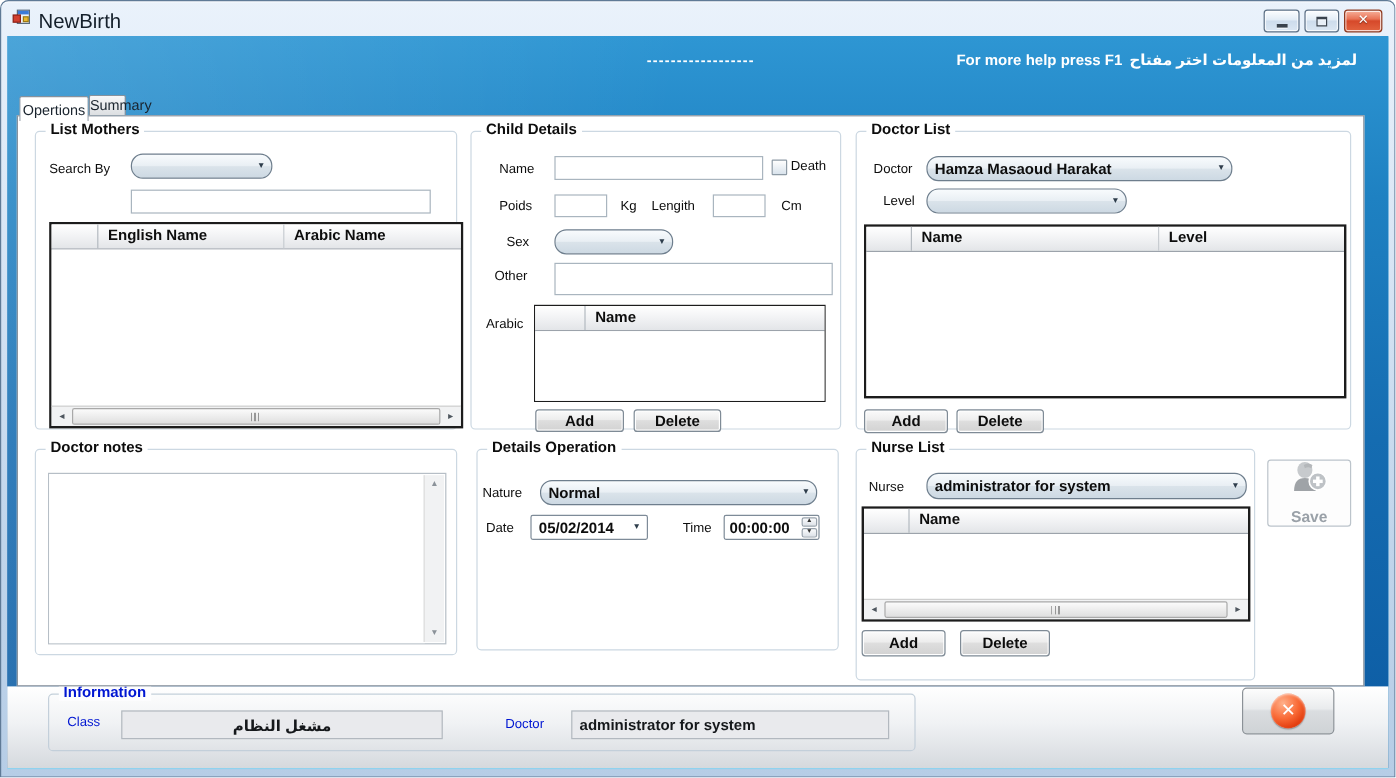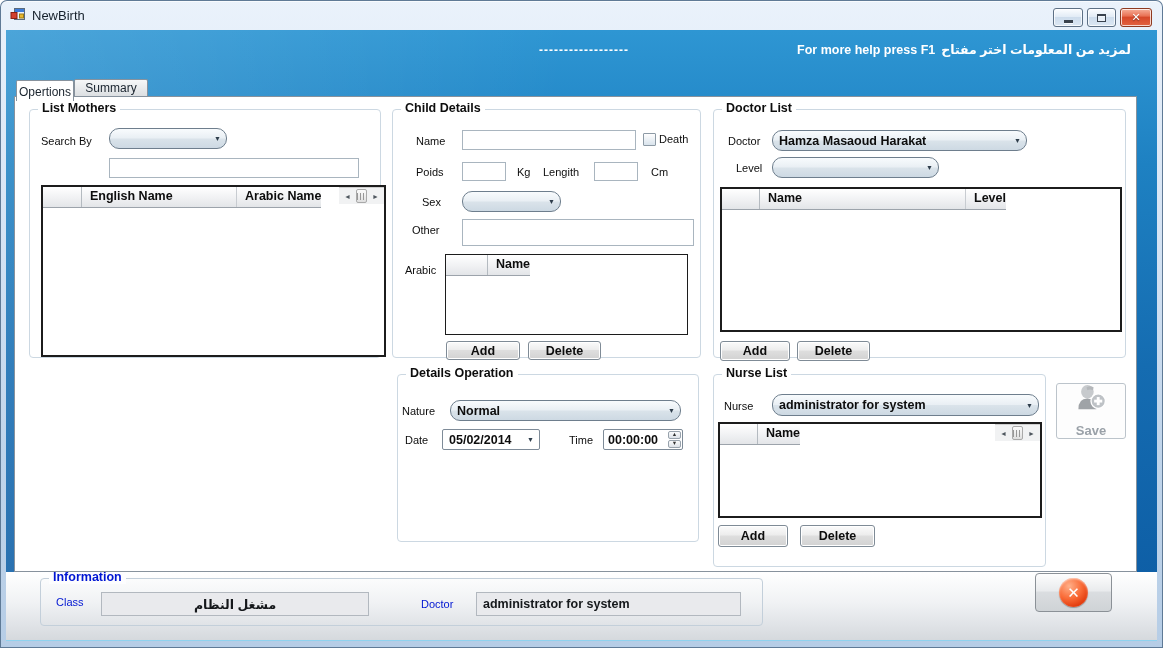--- a/index.html
+++ b/index.html
@@ -6,21 +6,21 @@
   body { background:#fff; font-family:"Liberation Sans","DejaVu Sans",sans-serif; }
 
   .window { position:relative; width:1163px; height:648px; overflow:hidden;
     border-radius:7px 7px 0 0;
     background:linear-gradient(180deg,#eaf2fb 0%,#d6e4f4 35%,#c0d5eb 70%,#b6cde6 100%);
     box-shadow: inset 0 0 0 1px #5f7a96, inset 0 2px 0 rgba(255,255,255,.65); }
 
   
   .titlebar { position:absolute; top:0; left:0; right:0; height:30px; }
   .app-icon { position:absolute; left:10px; top:7px; width:16px; height:16px; }
-  .title-text { position:absolute; left:32px; top:8px; font-size:13px; color:#15202b; }
+  .title-text { position:absolute; left:32px; top:8px; font-size:17px; color:#15202b; }
   .win-btn { position:absolute; top:8px; height:19px; border:1px solid #5d7085; border-radius:3px;
     background:linear-gradient(180deg,#fbfdff 0%,#e2ecf6 45%,#cddcec 50%,#dbe7f3 100%);
     box-shadow: inset 0 0 0 1px rgba(255,255,255,.75); display:flex; align-items:center; justify-content:center; }
   .win-btn.min { left:1053px; width:30px; }
   .win-btn.max { left:1087px; width:29px; }
   .win-btn.close { left:1120px; width:32px;
     background:linear-gradient(180deg,#f6b09a 0%,#e97356 40%,#d6492a 50%,#e2633f 100%);
     border-color:#8e3a20; }
   .glyph-min { width:9px; height:3px; background:#39424d; margin-top:8px; box-shadow:0 1px 0 rgba(255,255,255,.7); }
   .glyph-max { width:9px; height:8px; border:1px solid #39424d; border-top-width:2px; background:rgba(255,255,255,.5); }
@@ -34,21 +34,21 @@
     box-shadow: 0 1px 0 #8fd2ee; }
 
   .banner-sep { position:absolute; left:533px; top:13px; color:#fff; font-weight:bold; font-size:12px; letter-spacing:1px; }
   .banner-help { position:absolute; right:26px; top:12px; color:#fff; font-weight:bold; font-size:12.5px; }
   .banner-help .ar { margin-left:6px; }
 
   
   .tab { position:absolute; text-align:center; font-size:12px; color:#1a242e;
     border:1px solid #87929d; border-bottom:none; border-radius:2px 2px 0 0; }
   .tab.active { left:10px; top:50px; width:58px; height:21px; background:#fff; z-index:3; padding-top:4px; }
-  .tab.inactive { left:68px; top:49px; width:74px; height:17px; z-index:1; padding-top:1px;
+  .tab.inactive { left:68px; top:49px; width:31px; height:17px; z-index:1; padding-top:1px;
     background:linear-gradient(180deg,#f6f7f8,#dcdfe2); }
 
   .tabpage { position:absolute; left:8px; top:66px; width:1123px; height:476px;
     background:#fff; border:1px solid #87929d; z-index:2; }
 
   
   .lbl { position:absolute; font-size:11px; font-weight:normal; color:#0d0d0d; white-space:nowrap; }
   .gb { position:absolute; border:1px solid #ccd8e2; border-radius:4px; }
   .gb-title { position:absolute; top:-9px; left:8px; background:#fff; padding:0 4px;
     font-size:12.5px; font-weight:bold; color:#0d0d0d; white-space:nowrap; }
@@ -70,21 +70,21 @@
 
   .btn { position:absolute; border:1px solid #7f8b96; border-radius:3px;
     background:linear-gradient(180deg,#fbfbfb 0%,#ededed 45%,#dedede 50%,#d2d2d2 100%);
     box-shadow: inset 0 0 0 1px #fff;
     font-weight:bold; font-size:12.5px; color:#0d0d0d; display:flex; align-items:center; justify-content:center; }
 
   .checkbox { position:absolute; width:13px; height:13px; border:1px solid #8d9aa5;
     background:linear-gradient(180deg,#fefefe,#d9e3ec); border-radius:1px; }
 
   
-  .dgv { position:absolute; border:2px solid #1c1c1c; background:#fff; display:flex; flex-direction:row; }
+  .dgv { position:absolute; border:2px solid #1c1c1c; background:#fff; display:flex; flex-direction:column; }
   .dgv-head { display:flex; height:21px; flex:none;
     background:linear-gradient(180deg,#ffffff 0%,#f0f1f3 55%,#e3e5e8 100%);
     border-bottom:1px solid #9ca3ab; }
   .dgv-rowhdr { flex:none; border-right:1px solid #b4bac0; }
   .dgv-col { font-weight:bold; font-size:12.5px; color:#0d0d0d; padding:2px 0 0 8px;
     border-right:1px solid #c8ccd1; overflow:hidden; white-space:nowrap; }
   .dgv-col:last-child { border-right:none; }
   .dgv-body { flex:1; background:#fff; }
 
   .hscroll { height:17px; flex:none; border-top:1px solid #cfcfcf; background:#f1f2f3; display:flex; }
@@ -230,20 +230,30 @@
             <div class="dgv-rowhdr" style="width:38px;"></div>
             <div class="dgv-col" style="width:206px;">Name</div>
             <div class="dgv-col" style="flex:1;">Level</div>
           </div>
           <div class="dgv-body"></div>
         </div>
         <div class="btn" style="left:6px;top:231px;width:70px;height:20px;">Add</div>
         <div class="btn" style="left:83px;top:231px;width:73px;height:20px;">Delete</div>
       </div>
 
+      <div class="gb" style="left:14px;top:277px;width:352px;height:172px;">
+        <span class="gb-title">Doctor notes</span>
+        <div style="position:absolute;left:10px;top:19px;width:332px;height:143px;border:1px solid #b6bec6;background:#fff;">
+          <textarea class="tb" style="position: absolute; left: 0px; top: 0px; width: 313px; height: 141px; border: none;"></textarea>
+          <div class="vscroll">
+            <span class="vs-btn">▲</span>
+            <span class="vs-btn">▼</span>
+          </div>
+        </div>
+      </div>
 
       <div class="gb" style="left:382px;top:277px;width:302px;height:168px;">
         <span class="gb-title">Details Operation</span>
         <span class="lbl" style="left:4px;top:30px;">Nature</span>
         <div class="combo" style="left:52px;top:25px;width:231px;">
           <span>Normal</span>
           <span class="combo-arrow">▼</span>
         </div>
         <span class="lbl" style="left:7px;top:59px;text-align:center;">Date</span>
         <div class="picker" style="left:44px;top:54px;width:98px;">

